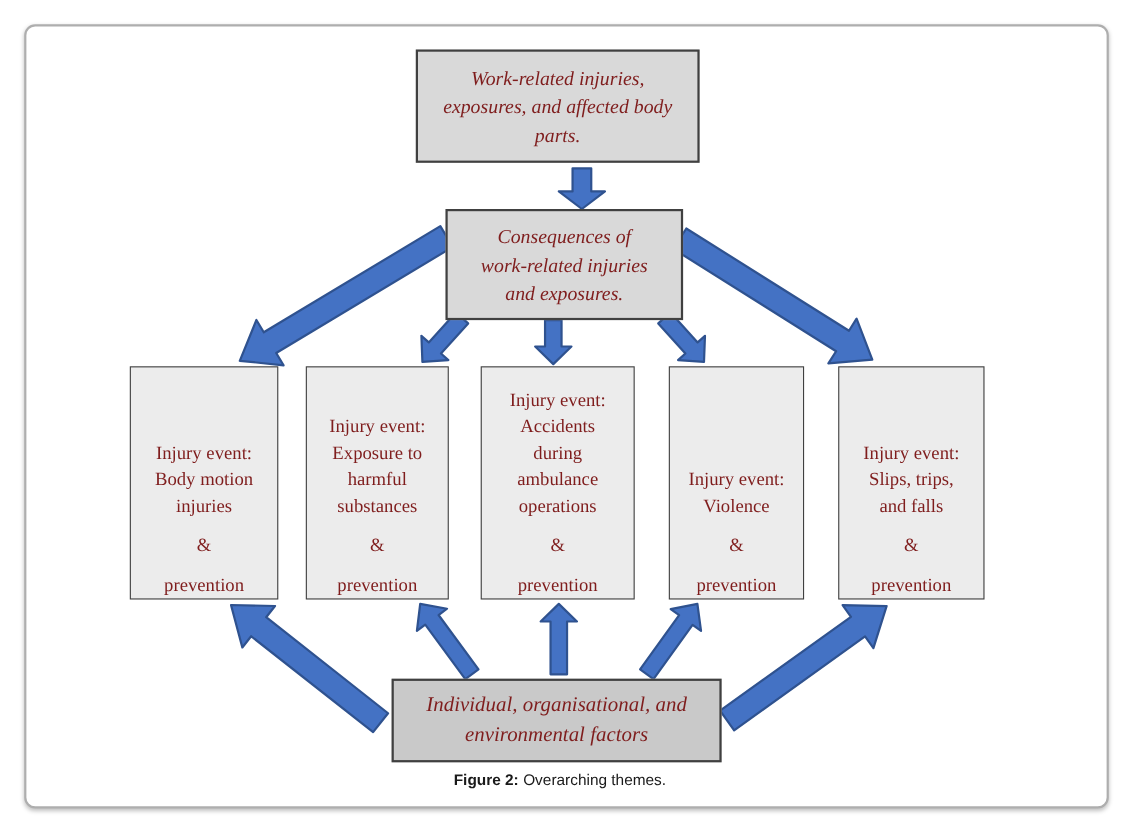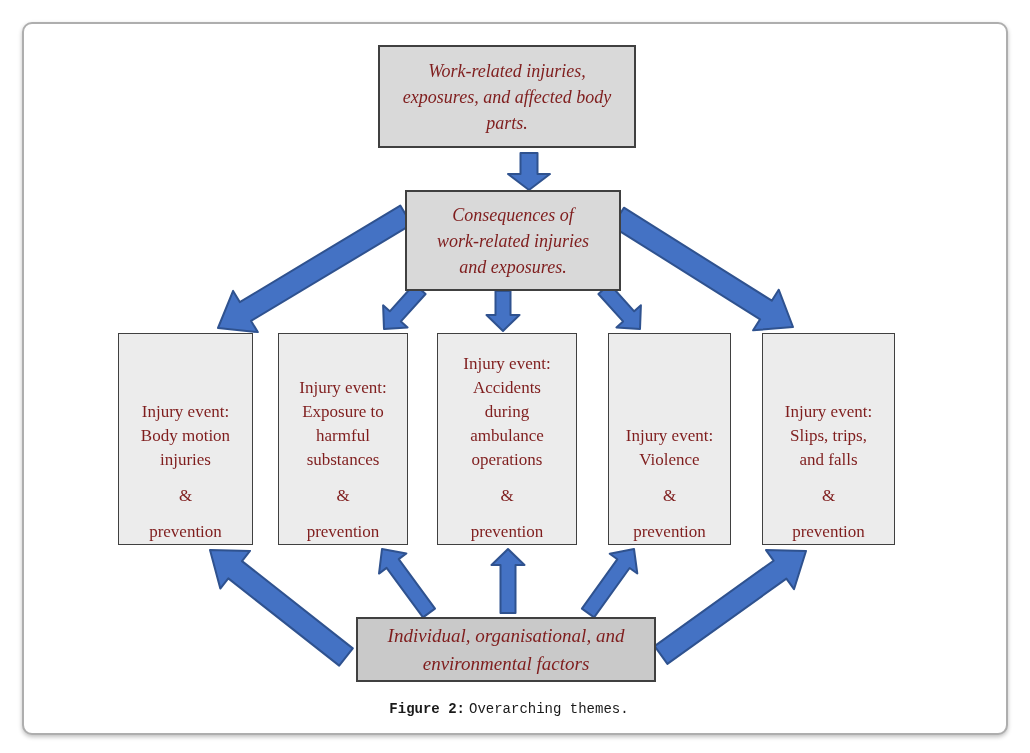--- a/index.html
+++ b/index.html
@@ -14,21 +14,21 @@
   .node-gray{background:#d9d9d9;border:2px solid #404040;justify-content:center;
              font-style:italic;font-size:18px;line-height:26px;}
   .node-bottom{background:#c9c9c9;border:2px solid #404040;justify-content:center;
              font-style:italic;font-size:19px;line-height:28px;}
   .node-light{background:#ececec;border:1.6px solid #404040;justify-content:flex-end;
              font-size:17px;line-height:24px;padding-top:13px;}
   .pre{white-space:pre-line;}
   .node-amp{margin-top:12px;}
   .node-prevention{margin-top:12px;}
   .caption{position:absolute;left:0;top:701px;width:1018px;text-align:center;
-           font-family:Liberation Mono, monospace;font-size:14px;color:#1a1a1a;}
+           font-family:Liberation Sans, sans-serif;font-size:14px;color:#1a1a1a;}
   .caption .cap-label{font-weight:bold;}
   .caption .cap-text{margin-left:4px;}
 </style>
 </head>
 <body>
 
 <div class="stage">
 
   <div class="frame"></div>
 
@@ -89,20 +89,20 @@
   </div>
 
   <div class="node node-light" style="left:762px;top:333px;width:133px;height:212px;">
     <div class="pre">Injury event:
 Slips, trips,
 and falls</div>
     <div class="node-amp">&amp;</div>
     <div class="node-prevention">prevention</div>
   </div>
 
-  <div class="node node-bottom pre" style="left:356px;top:617px;width:300px;height:65px;">Individual, organisational, and
+  <div class="node node-bottom pre" style="left:356px;top:617px;width:300px;height:76px;">Individual, organisational, and
 environmental factors</div>
 
   <div class="caption">
     <span class="cap-label">Figure 2:</span><span class="cap-text">Overarching themes.</span>
   </div>
 
 </div>
 
 </body></html>

